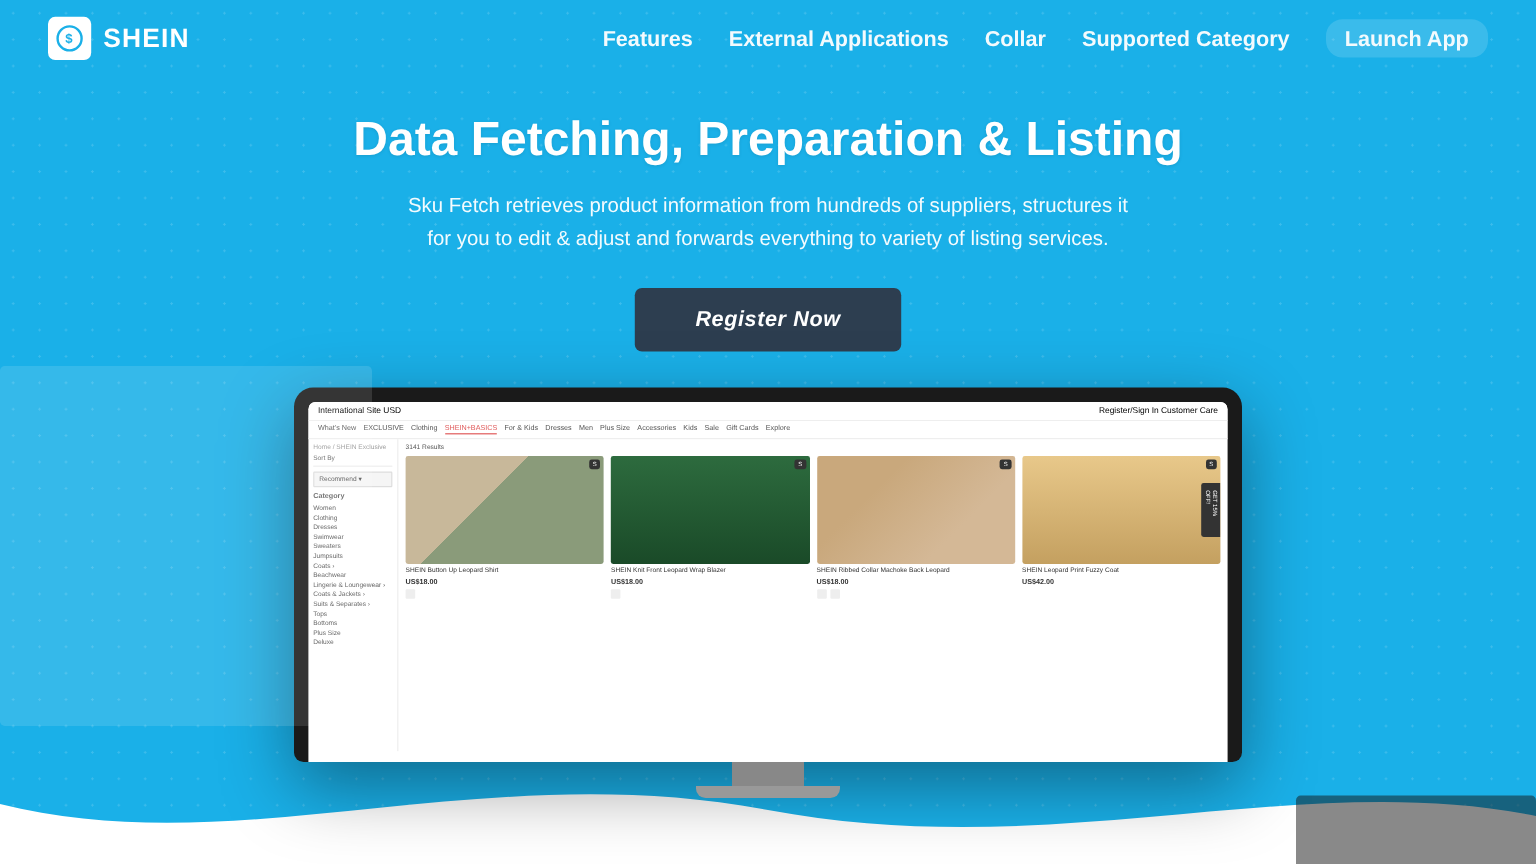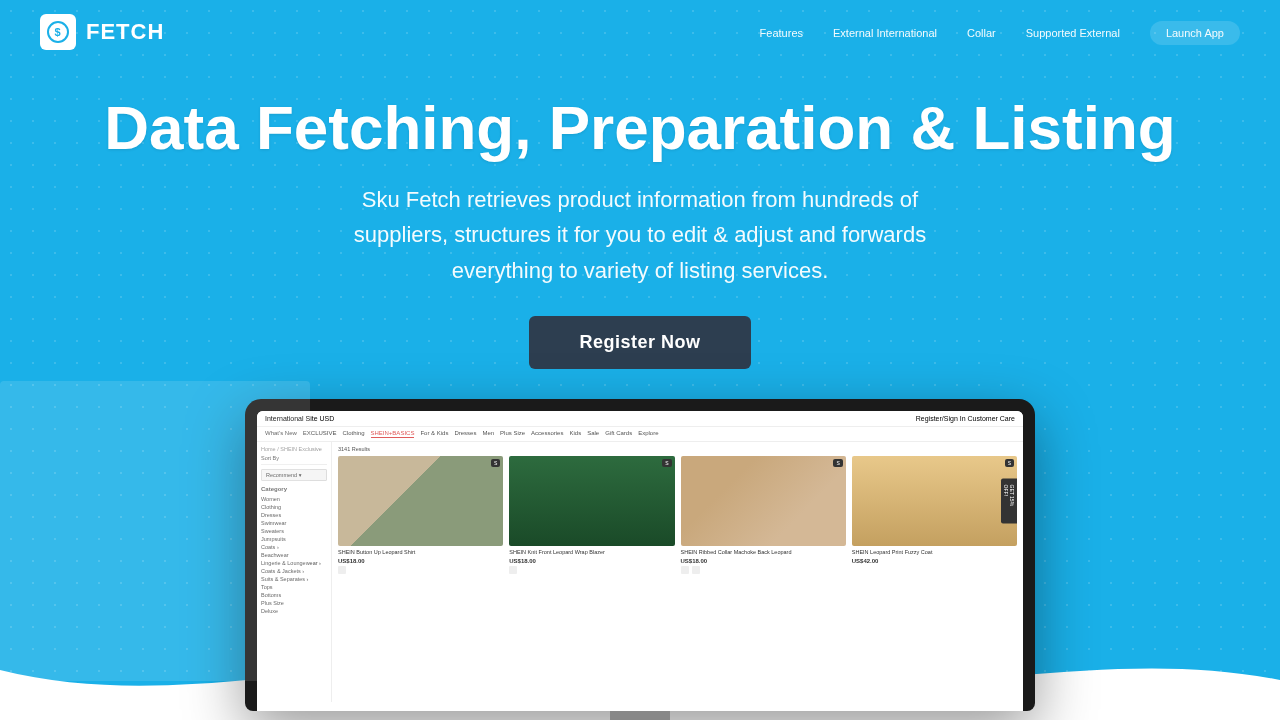--- a/index.html
+++ b/index.html
@@ -62,68 +62,69 @@
     .nav-links {
       display: flex;
       align-items: center;
       gap: 30px;
       list-style: none;
     }
 
     .nav-links a {
       color: white;
       text-decoration: none;
-      font-size: 11px;
-      font-weight: 400;
+      font-size: 18px;
+      font-weight: 700;
       opacity: 0.95;
     }
 
     .nav-links .launch-app {
       background: rgba(255,255,255,0.15);
       padding: 6px 16px;
       border-radius: 14px;
     }
 
     
     .hero {
       position: relative;
       z-index: 5;
       text-align: center;
       padding: 30px 40px 20px;
     }
 
     .hero h1 {
       color: white;
-      font-size: 62px;
+      font-size: 40px;
       font-weight: 800;
       line-height: 1.1;
       margin-bottom: 20px;
       text-shadow: 0 1px 3px rgba(0,0,0,0.1);
     }
 
     .hero p {
       color: rgba(255,255,255,0.95);
-      font-size: 22px;
+      font-size: 17px;
       line-height: 1.6;
       max-width: 600px;
       margin: 0 auto 28px;
     }
 
     .register-btn {
       display: inline-block;
       background: #2d3e50;
       color: white;
       font-size: 18px;
       font-weight: 700;
       padding: 16px 50px;
       border-radius: 6px;
       text-decoration: none;
       border: none;
       cursor: pointer;
       letter-spacing: 0.5px;
+      font-style: italic;
     }
 
     
     .monitor-wrapper {
       position: relative;
       z-index: 5;
       display: flex;
       justify-content: center;
       margin-top: 10px;
     }
@@ -343,27 +344,27 @@
 <body>
 
 <nav>
   <div class="logo">
     <div class="logo-icon">
       <svg viewBox="0 0 24 24" fill="none">
         <circle cx="12" cy="12" r="10" stroke="#1ab0e8" stroke-width="2"></circle>
         <text x="12" y="16" text-anchor="middle" fill="#1ab0e8" font-size="11" font-weight="bold">$</text>
       </svg>
     </div>
-    <span>FETCH</span>
+    <span>SHEIN</span>
   </div>
   <ul class="nav-links">
     <li><a href="#">Features</a></li>
-    <li><a href="#">External International</a></li>
+    <li><a href="#">External Applications</a></li>
     <li><a href="#">Collar</a></li>
-    <li><a href="#">Supported External</a></li>
+    <li><a href="#">Supported Category</a></li>
     <li><a href="#" class="launch-app">Launch App</a></li>
   </ul>
 </nav>
 
 <section class="hero">
   <h1>Data Fetching, Preparation &amp; Listing</h1>
   <p>Sku Fetch retrieves product information from hundreds of suppliers, structures it for you to edit &amp; adjust and forwards everything to variety of listing services.</p>
   <button class="register-btn">Register Now</button>
 </section>
 

